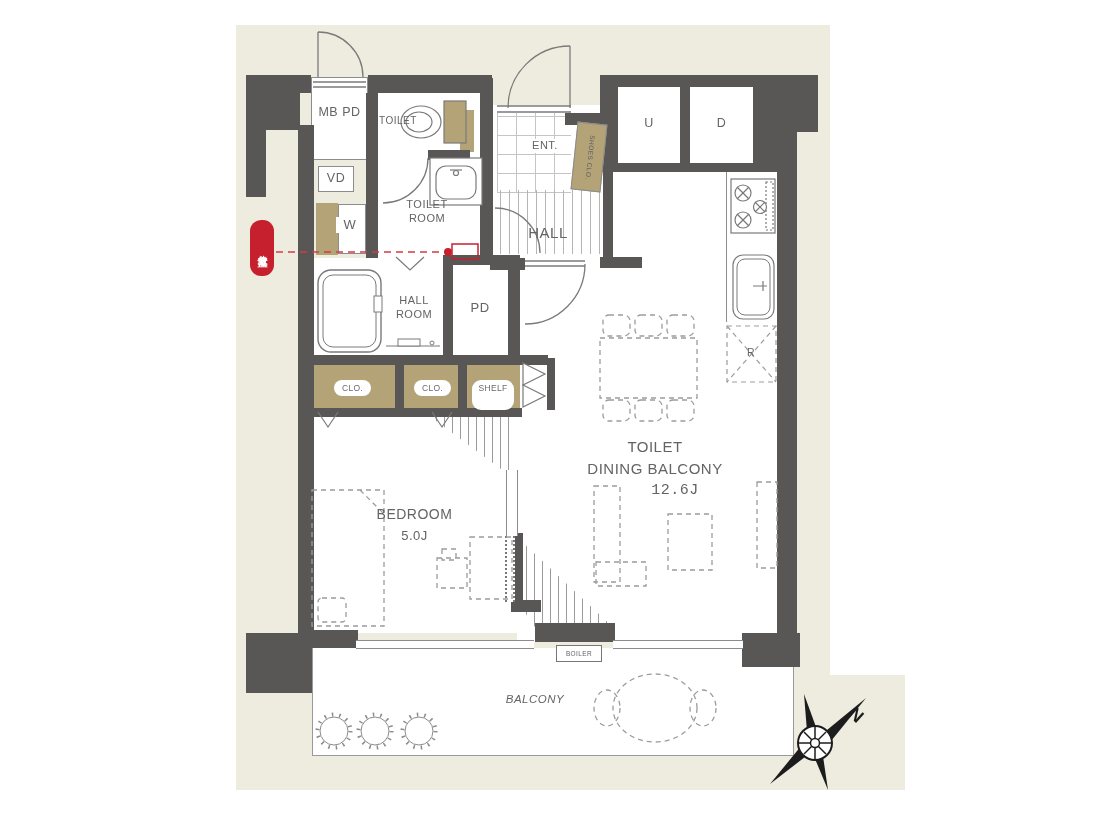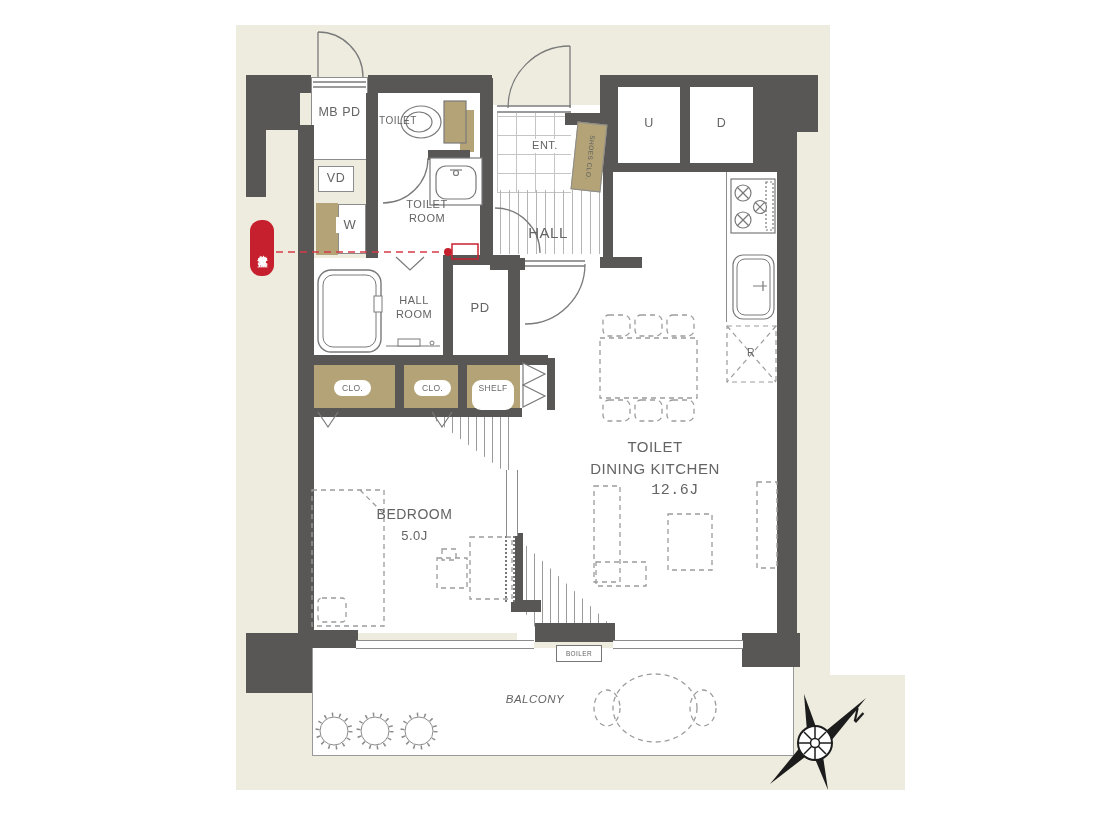--- a/index.html
+++ b/index.html
@@ -267,21 +267,21 @@
     <div>ROOM</div>
   </div>
   <div class="lbl" style="left:458px;top:300px;width:44px;font-size:13px;">PD</div>
   <div class="pill" style="left:334px;top:380px;width:37px;height:16px;">CLO.</div>
   <div class="pill" style="left:414px;top:380px;width:37px;height:16px;">CLO.</div>
   <div class="pill" style="left:472px;top:380px;width:42px;height:30px;">SHELF</div>
   <div class="lbl" style="left:618px;top:116px;width:62px;font-size:12.5px;">U</div>
   <div class="lbl" style="left:690px;top:116px;width:63px;font-size:12.5px;">D</div>
   <div class="lbl" style="left:736px;top:346px;width:30px;font-size:10.5px;">R</div>
   <div class="lbl" style="left:600px;top:438px;width:110px;font-size:15px;">TOILET</div>
-  <div class="lbl" style="left:572px;top:460px;width:166px;font-size:15px;">DINING KITCHEN</div>
+  <div class="lbl" style="left:572px;top:460px;width:166px;font-size:15px;">DINING BALCONY</div>
   <div class="lbl" style="left:620px;top:482px;width:110px;font-size:15px;font-family:Liberation Mono, monospace;">12.6J</div>
   <div class="lbl" style="left:362px;top:506px;width:105px;font-size:14px;">BEDROOM</div>
   <div class="lbl" style="left:362px;top:528px;width:105px;font-size:13px;">5.0J</div>
   <div class="lbl" style="left:492px;top:692px;width:86px;font-size:11.5px;font-style:italic;">BALCONY</div>
   <div class="boiler" style="left:556px;top:645px;width:46px;height:17px;">BOILER</div>
   <div class="badge" style="left:250px;top:220px;width:24px;height:56px;">分電盤</div>
 
 </div>
 
 </body></html>

